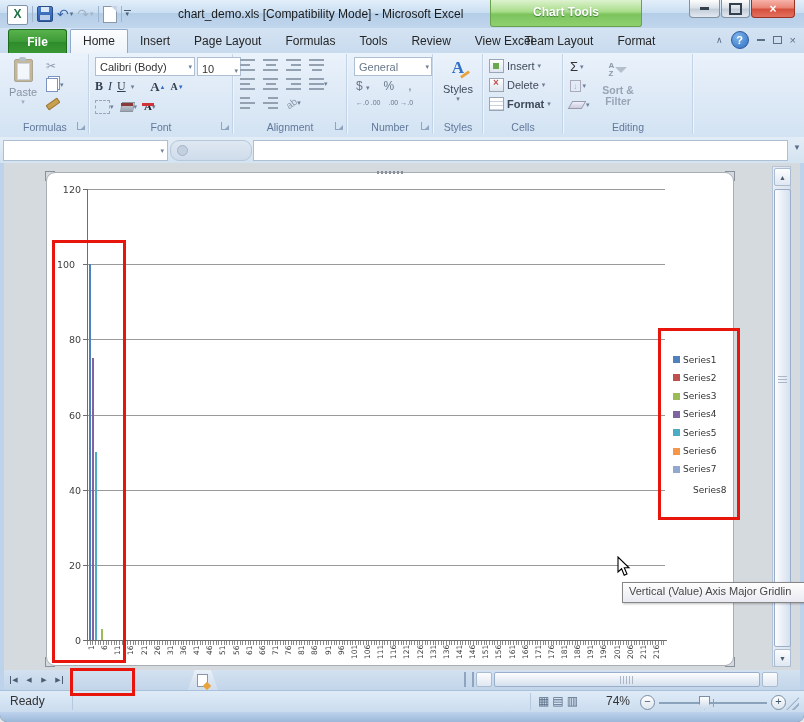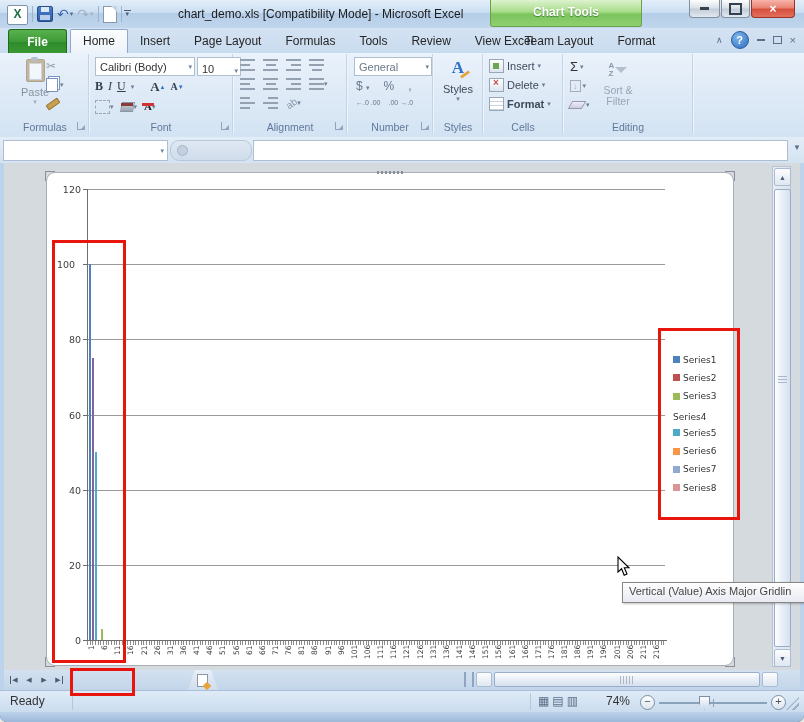--- a/index.html
+++ b/index.html
@@ -55,21 +55,21 @@
     background:linear-gradient(#eaf2fb,#dde9f6 55%,#d3e3f3);border-bottom:1px solid #a3bcd8;}
   .rgroup{position:absolute;top:1px;height:80px;border-right:1px solid #c3d4e7;box-shadow:1px 0 0 #eef4fb;}
   .glabel{position:absolute;bottom:1px;left:0;right:0;text-align:center;font-size:10.5px;color:#60789a;}
   .dlg{position:absolute;right:3px;bottom:4px;width:7px;height:7px;border-left:1px solid #8fa5bf;border-bottom:1px solid #8fa5bf;}
   .dlg:after{content:"";position:absolute;right:0;bottom:0;border:2px solid #8fa5bf;border-top-color:transparent;border-left-color:transparent;}
   .dd{font-size:7px;color:#6b7f96;}
   .combo{background:#fff;border:1px solid #aebfd2;height:17px;display:flex;align-items:center;font-size:11px;color:#333;padding:0 2px 0 4px;}
   .combo .dd{margin-left:auto;}
   .sbtn{display:flex;align-items:center;justify-content:center;font-size:12px;color:#32404f;}
   
-  .pastebtn{position:absolute;left:16px;top:3px;width:34px;height:62px;display:flex;flex-direction:column;align-items:center;opacity:.55;}
+  .pastebtn{position:absolute;left:4px;top:3px;width:34px;height:62px;display:flex;flex-direction:column;align-items:center;opacity:.55;}
   .clipicon{width:17px;height:21px;background:#a8894f;border:1px solid #7d6a42;border-radius:2px;position:relative;margin-top:2px;}
   .clipicon:before{content:"";position:absolute;left:2px;top:3px;width:11px;height:15px;background:#fff;border:1px solid #b7bfca;}
   .clipicon:after{content:"";position:absolute;left:4px;top:-3px;width:7px;height:4px;background:#8d99a8;border-radius:2px;}
   .pastebtn .lbl{font-size:11px;color:#3e4a59;margin-top:4px;}
   .cliptools{position:absolute;left:44px;top:4px;display:flex;flex-direction:column;gap:3px;}
   .cliptools .t{display:flex;align-items:center;gap:2px;height:16px;font-size:12px;}
   .copyicon{width:10px;height:12px;background:#fff;border:1px solid #7a93c0;box-shadow:2px -2px 0 -1px #fff,2px -2px 0 0 #7a93c0;}
   .brushicon{width:12px;height:4px;background:#c9a050;border:1px solid #9a7836;transform:rotate(-35deg);border-radius:1px;}
   
   .frow1{position:absolute;left:5px;top:3px;display:flex;gap:2px;}
@@ -476,21 +476,21 @@
         <div class="edsm">
             <span class="eraser"></span>
             <span class="dd">▾</span>
           </div>
       </div>
       <div class="bigbtn" style="left:30px;">
         <span class="azicon">
             <span>A<br>Z</span>
             <span class="funnel"></span>
           </span>
-        <span class="l2" style="color:#98a5b5;">Sort &amp; Filter</span>
+        <span class="l2" style="color:#98a5b5;font-weight:bold;">Sort &amp; Filter</span>
       </div>
       <span class="glabel">Editing</span>
     </div>
   </div>
 
   <div class="fbar">
     <div class="namebox">
         <span></span>
         <span class="dd">▾</span>
       </div>
@@ -591,37 +591,37 @@
             <span class="tx">Series1</span>
           </div>
           <div class="legendrow" style="left: 626px; top: 199.3px;">
             <span class="sq" style="background: rgb(192, 80, 77);"></span>
             <span class="tx">Series2</span>
           </div>
           <div class="legendrow" style="left: 626px; top: 217.6px;">
             <span class="sq" style="background: rgb(155, 187, 89);"></span>
             <span class="tx">Series3</span>
           </div>
-          <div class="legendrow" style="left: 626px; top: 235.9px; flex-direction: column;">
+          <div class="legendrow" style="left: 626px; top: 235.9px;">
             <span class="sq" style="background: rgb(128, 100, 162);"></span>
             <span class="tx">Series4</span>
           </div>
           <div class="legendrow" style="left: 626px; top: 254.2px;">
             <span class="sq" style="background: rgb(75, 172, 198);"></span>
             <span class="tx">Series5</span>
           </div>
           <div class="legendrow" style="left: 626px; top: 272.5px;">
             <span class="sq" style="background: rgb(247, 150, 70);"></span>
             <span class="tx">Series6</span>
           </div>
           <div class="legendrow" style="left: 626px; top: 290.8px;">
             <span class="sq" style="background: rgb(146, 169, 207);"></span>
             <span class="tx">Series7</span>
           </div>
-          <div class="legendrow" style="left: 626px; top: 309.1px;">
+          <div class="legendrow" style="left: 646px; top: 309.1px; flex-direction: column;">
             <span class="sq" style="background: rgb(217, 150, 148);"></span>
             <span class="tx">Series8</span>
           </div>
         </div>
     </div>
     <div class="vscroll">
       <div class="vbtn" style="top:1px;">▲</div>
       <div class="vthumb" style="top:22px;height:456px;">
           <div class="vgrip" style="top:186px;"></div>
         </div>

